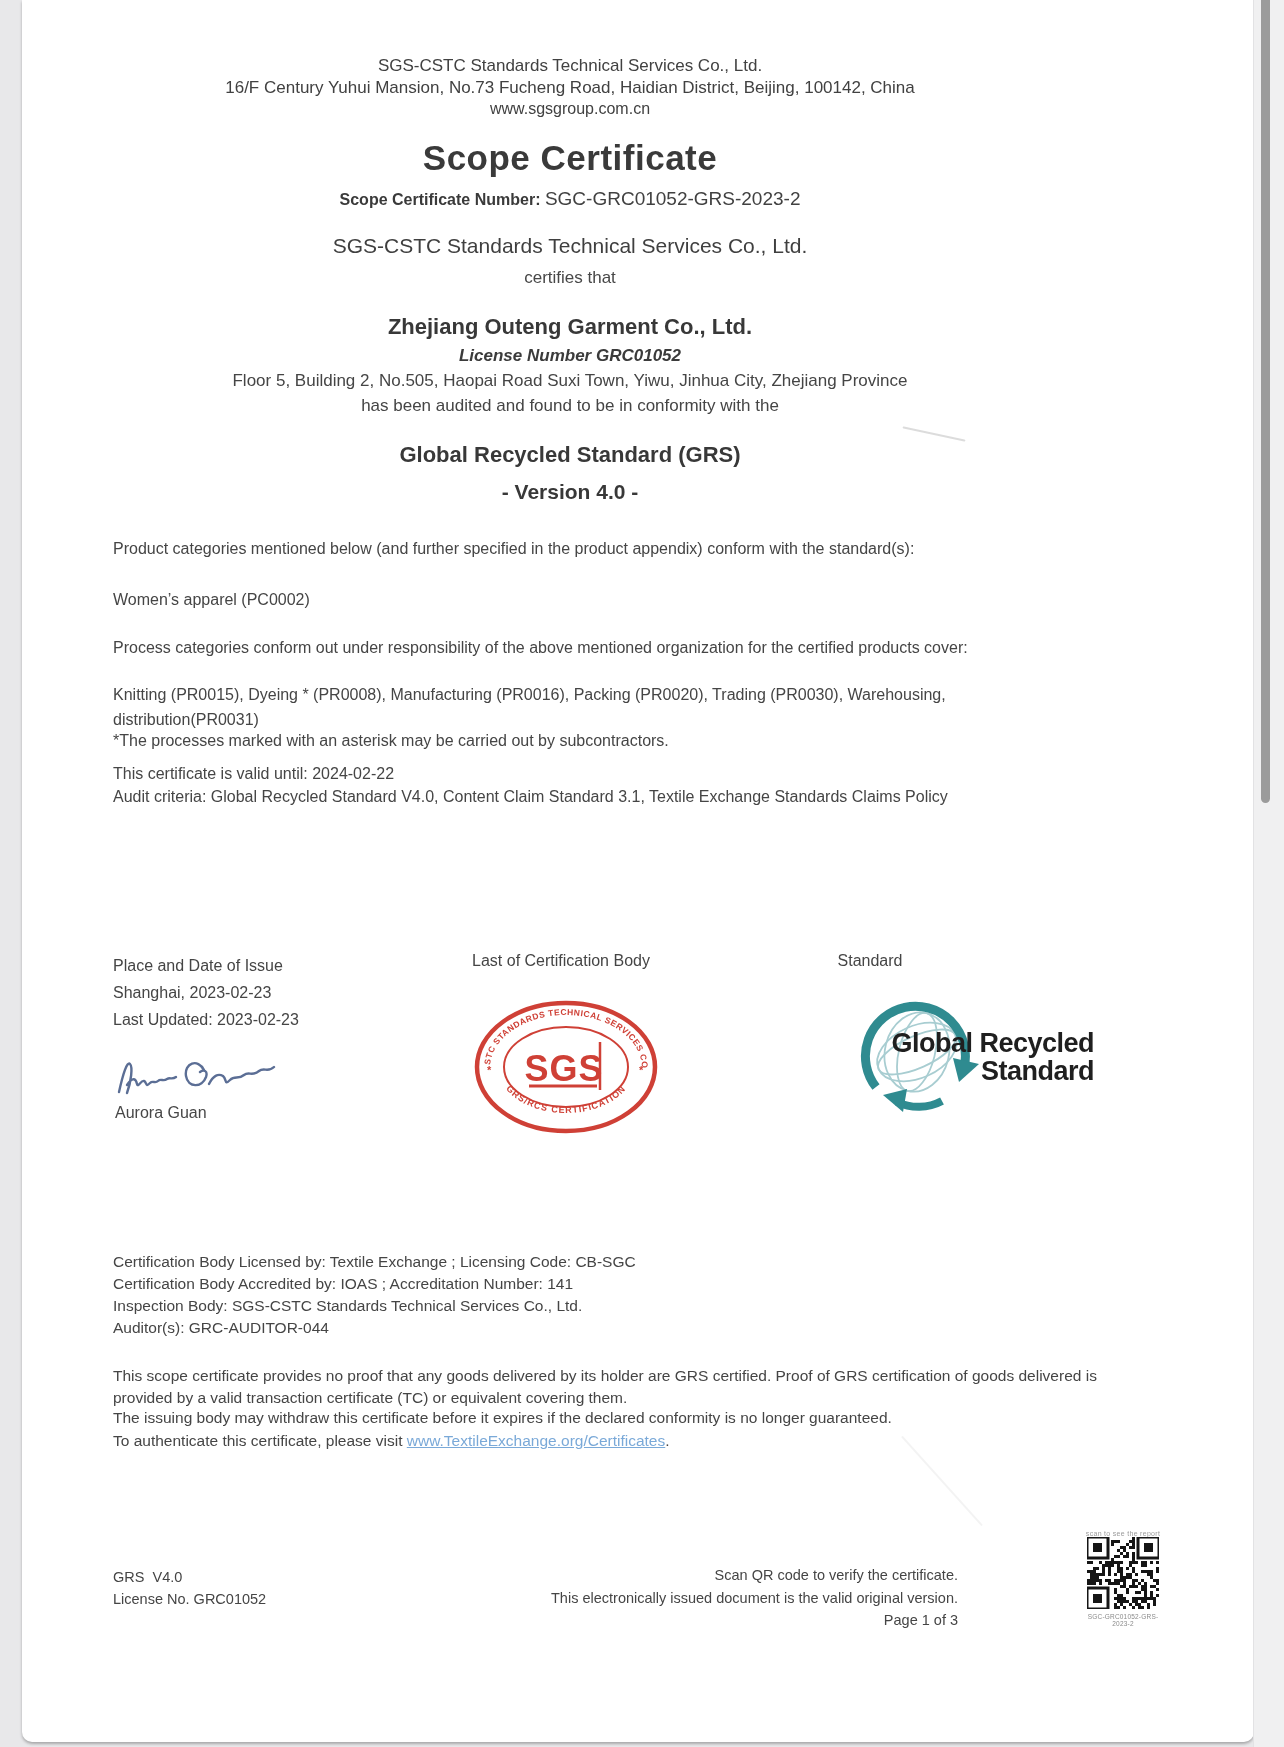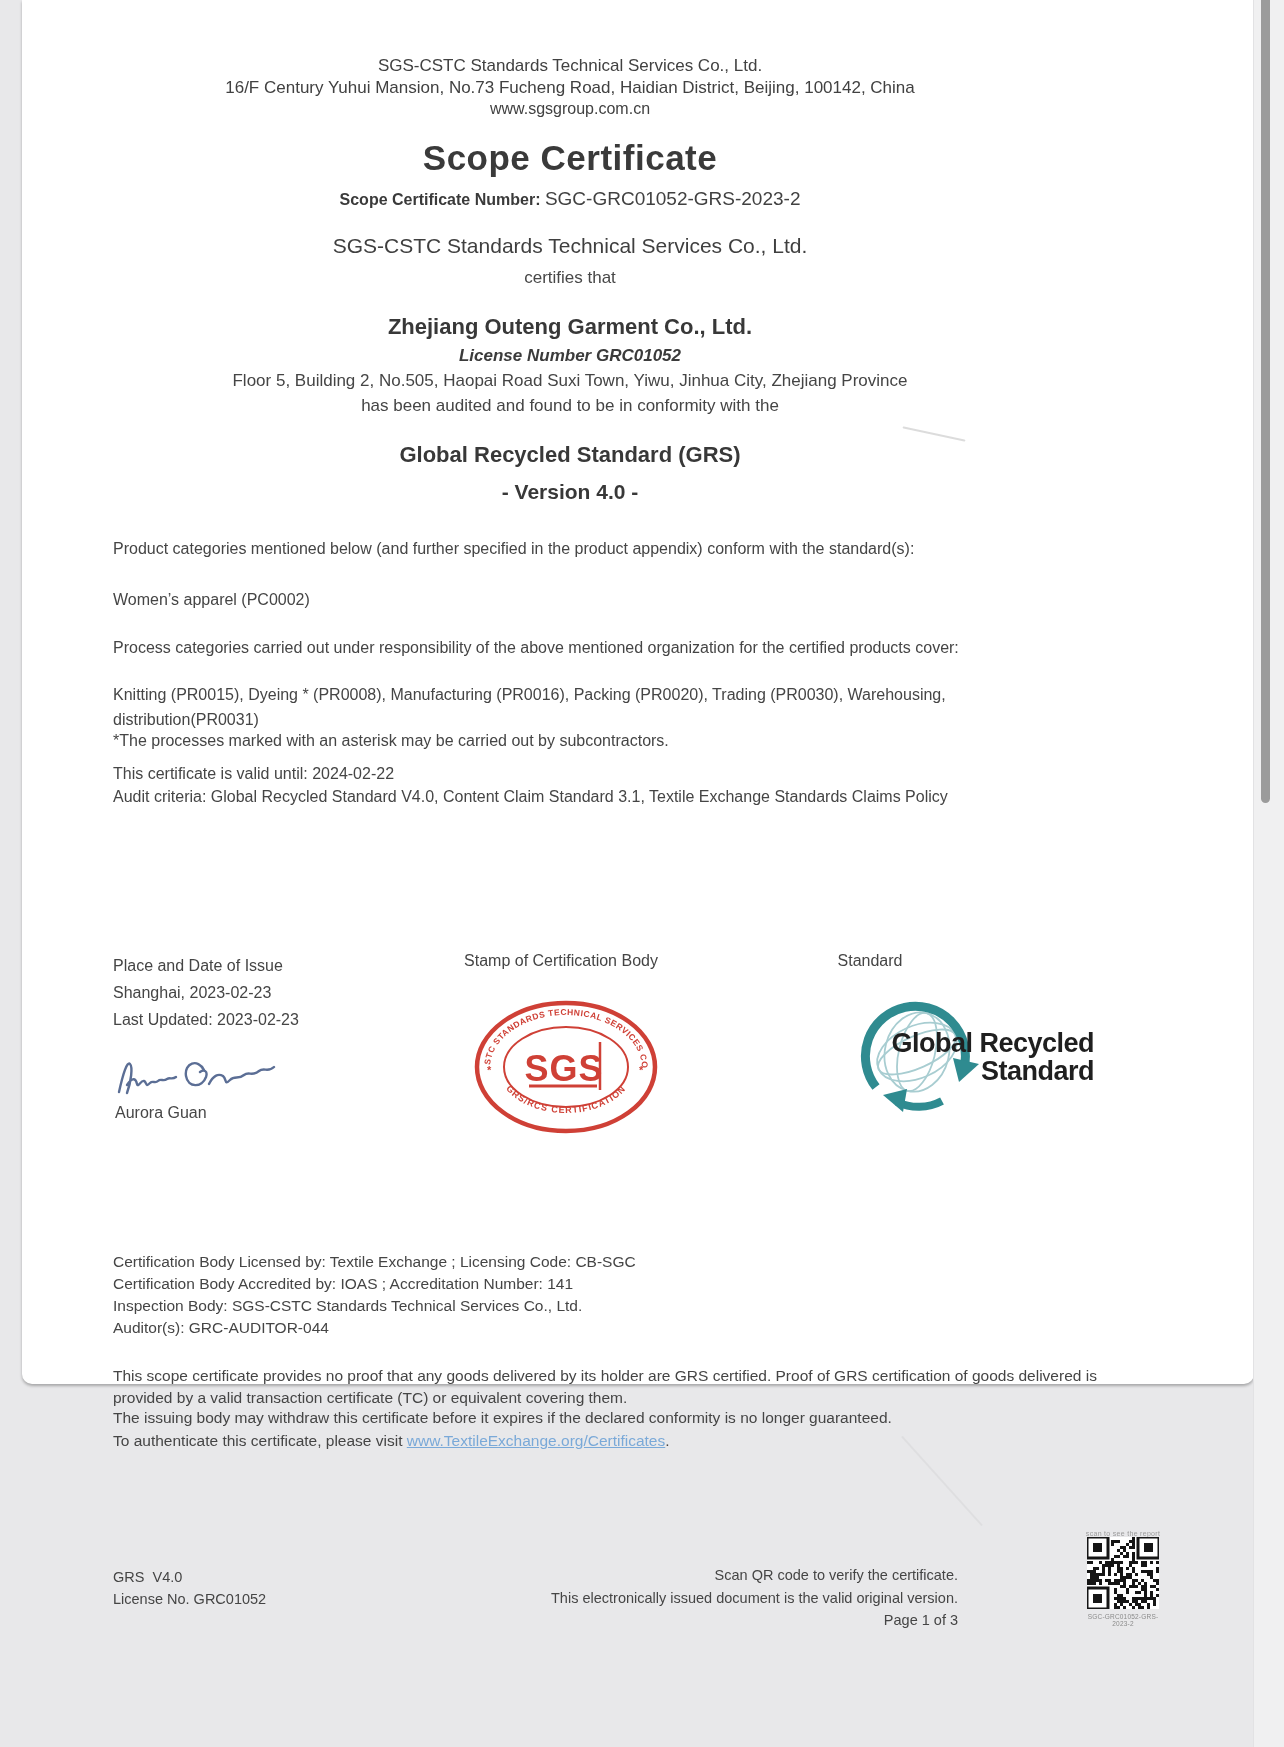--- a/index.html
+++ b/index.html
@@ -3,21 +3,21 @@
 <meta charset="utf-8">
 <style>
   html,body{margin:0;padding:0;}
   body{
     width:1284px;height:1747px;position:relative;overflow:hidden;
     background:#e8e8ea;
     font-family:"Liberation Sans",sans-serif;
     -webkit-font-smoothing:antialiased;
   }
   .page{
-    position:absolute;left:22px;top:0;width:1232px;height:1384px;
+    position:absolute;left:22px;top:0;width:1232px;height:1742px;
     background:#ffffff;border-radius:0 0 10px 10px;
     box-shadow:0 2px 3px rgba(0,0,0,.28);
   }
   .abs{position:absolute;}
   .c{position:absolute;left:0;width:1096px;text-align:center;color:#414141;}
   .t-sm{font-size:17px;}
   .t-web{font-size:16px;}
   .title{font-size:35px;font-weight:bold;color:#3a3a3a;letter-spacing:.5px;}
   .certnum-label{font-size:16px;font-weight:bold;color:#3a3a3a;}
   .certnum-val{font-size:19px;color:#414141;}
@@ -73,32 +73,32 @@
   <div class="c company abs" style="top:314px;">Zhejiang Outeng Garment Co., Ltd.</div>
   <div class="c license abs" style="top:346px;font-style:italic;">License Number GRC01052</div>
   <div class="c addr abs" style="top:371px;">Floor 5, Building 2, No.505, Haopai Road Suxi Town, Yiwu, Jinhua City, Zhejiang Province</div>
   <div class="c addr abs" style="top:396px;">has been audited and found to be in conformity with the</div>
 
   <div class="c std abs" style="top:442px;">Global Recycled Standard (GRS)</div>
   <div class="c ver abs" style="top:480px;">- Version 4.0 -</div>
 
   <div class="body-text" style="top:537px;max-width:1040px;">Product categories mentioned below (and further specified in the product appendix) conform with the standard(s):</div>
   <div class="body-text" style="top:588px;">Women’s apparel (PC0002)</div>
-  <div class="body-text" style="top:636px;max-width:1040px;">Process categories carried out under responsibility of the above mentioned organization for the certified products cover:</div>
+  <div class="body-text" style="top:636px;max-width:1040px;">Process categories conform out under responsibility of the above mentioned organization for the certified products cover:</div>
   <div class="body-text" style="top:682px;max-width:840px;line-height:25px;">Knitting (PR0015), Dyeing * (PR0008), Manufacturing (PR0016), Packing (PR0020), Trading (PR0030), Warehousing, distribution(PR0031)</div>
   <div class="body-text" style="top:729px;">*The processes marked with an asterisk may be carried out by subcontractors.</div>
   <div class="body-text" style="top:762px;">This certificate is valid until: 2024-02-22</div>
   <div class="body-text" style="top:785px;max-width:1045px;">Audit criteria: Global Recycled Standard V4.0, Content Claim Standard 3.1, Textile Exchange Standards Claims Policy</div>
 
   <div class="abs col-block" style="left:91px;top:952px;">
     <div class="col-title">Place and Date of Issue</div>
     <div>Shanghai, 2023-02-23</div>
     <div>Last Updated: 2023-02-23</div>
   </div>
-  <div class="abs col-title" style="left:389px;top:952px;width:300px;text-align:center;">Stamp of Certification Body</div>
+  <div class="abs col-title" style="left:389px;top:952px;width:300px;text-align:center;">Last of Certification Body</div>
   <div class="abs col-title" style="left:788px;top:952px;width:120px;text-align:center;">Standard</div>
 
   <svg class="abs" style="left:92px;top:1046px;" width="165" height="60" viewBox="0 0 165 60">
     <g fill="none" stroke="#5b6e95" stroke-width="2.4" stroke-linecap="round">
       <path d="M5 46 C9 28 13 15 16 18 C19 21 17 36 13 47 M13 39 C19 30 22 33 23 38 C24 42 27 34 30 35 C33 36 31 42 36 37 C39 34 41 38 44 35 C47 32 49 36 53 33 C56 31 58 34 62 31"></path>
       <path d="M90 24 C84 12 70 17 72 30 C74 42 88 42 92 31 C94 25 90 23 86 26 M95 38 C99 30 104 27 109 30 C113 33 110 40 116 34 C121 29 124 34 130 29 C135 25 138 31 145 25 C150 21 154 27 160 21"></path>
     </g>
   </svg>
   <div class="sig-name">Aurora Guan</div>
 

